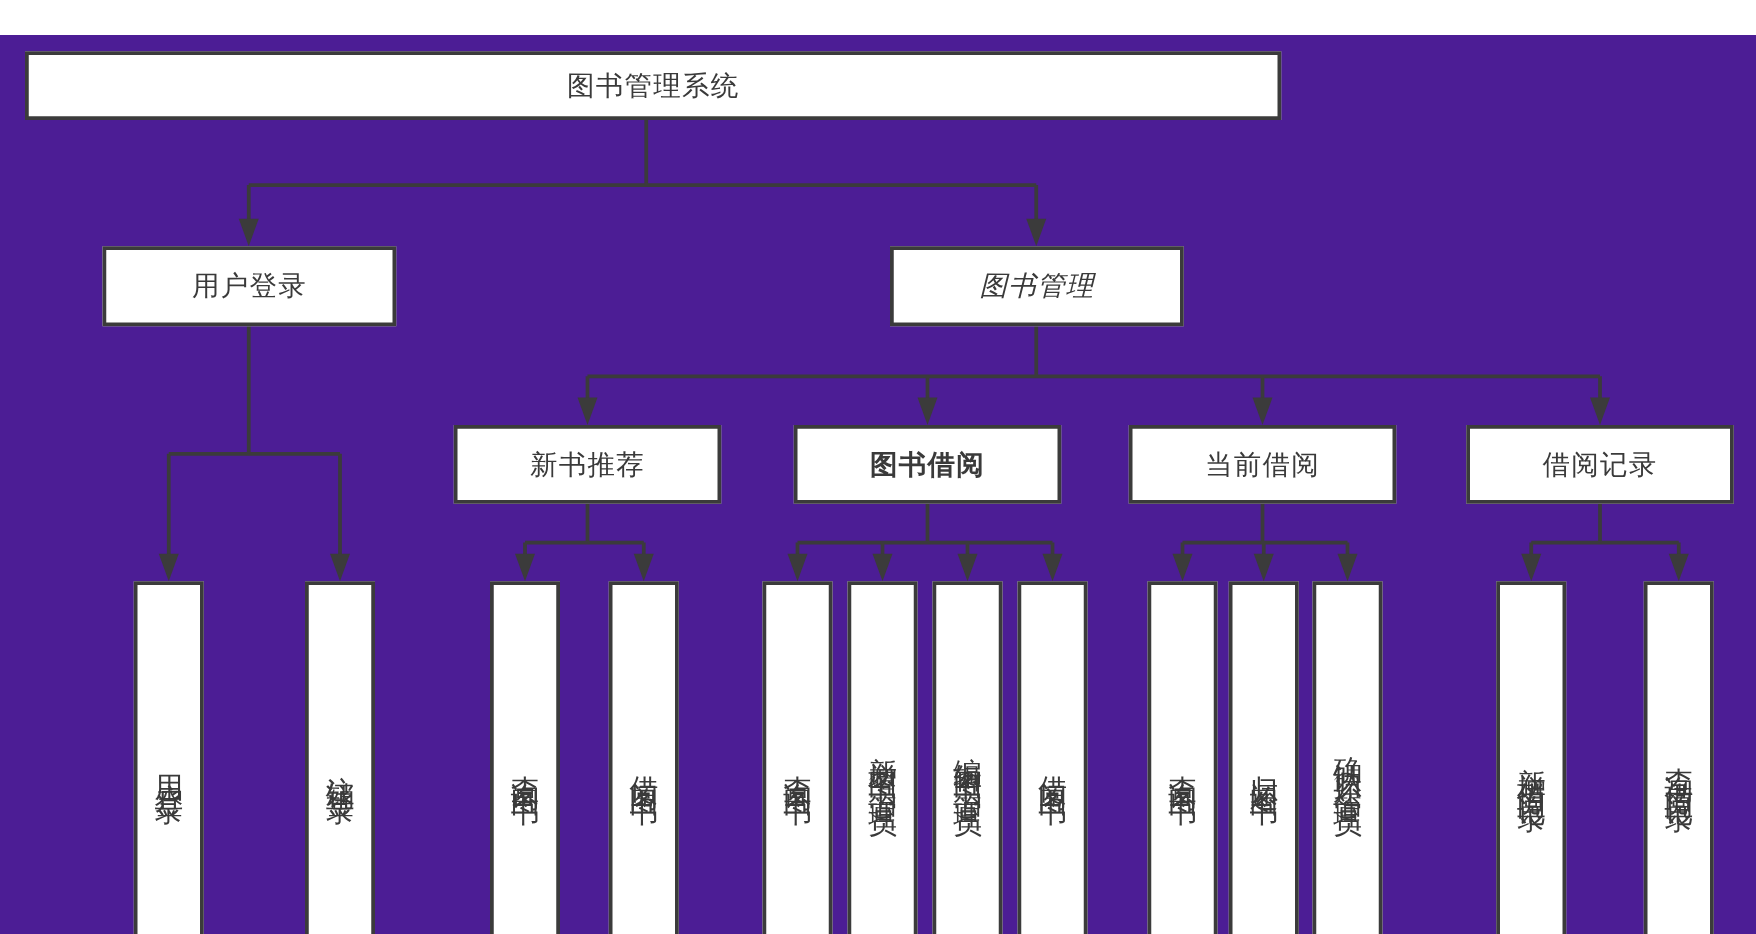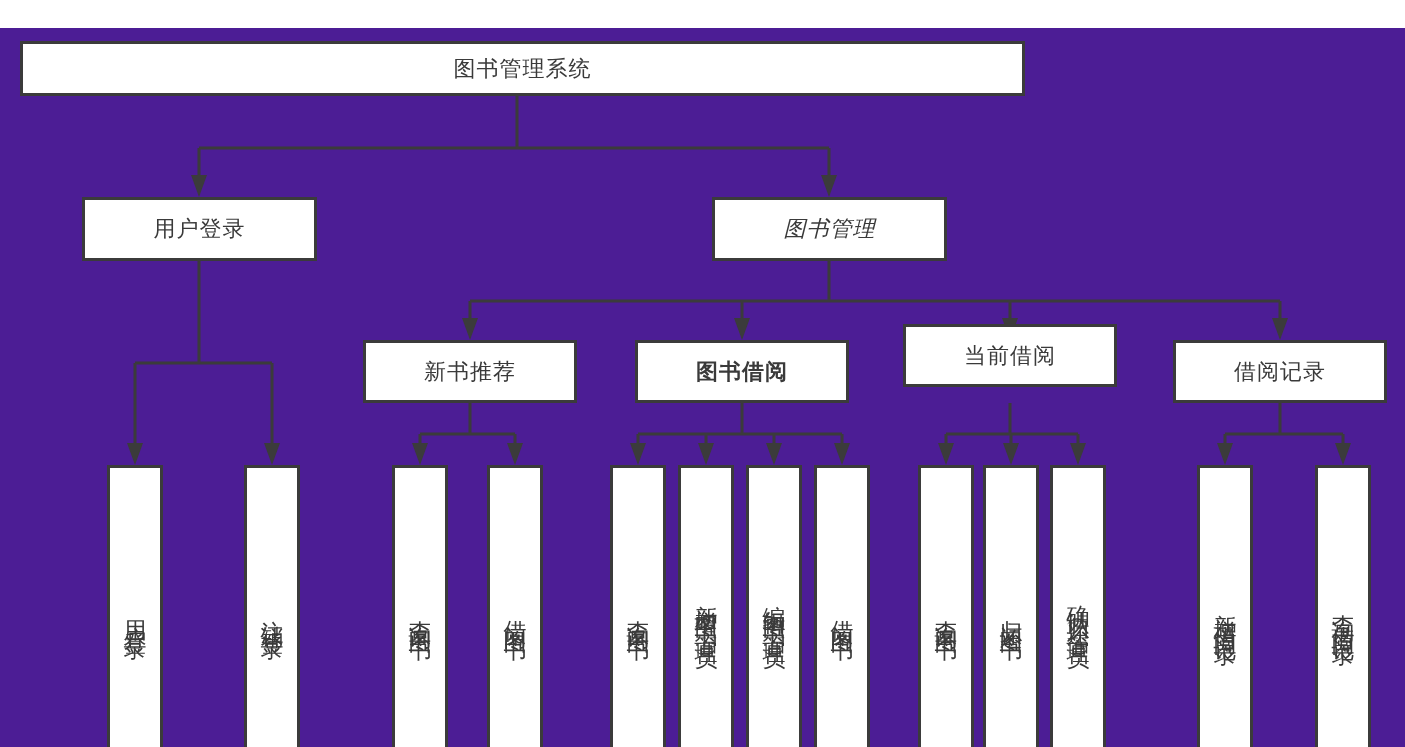--- a/index.html
+++ b/index.html
@@ -108,21 +108,21 @@
   <div class="box" style="left:712px; top:169px; width:235px; height:64px;font-style:italic;">
     <span class="hlabel">图书管理</span>
   </div>
 
   <div class="box" style="left:363px; top:312px; width:214px; height:63px;font-family:Liberation Mono, monospace;">
     <span class="hlabel">新书推荐</span>
   </div>
   <div class="box" style="left:635px; top:312px; width:214px; height:63px;font-weight:bold;">
     <span class="hlabel">图书借阅</span>
   </div>
-  <div class="box" style="left:903px; top:296px; width:214px; height:63px;">
+  <div class="box" style="left:903px; top:312px; width:214px; height:63px;">
     <span class="hlabel">当前借阅</span>
   </div>
   <div class="box" style="left:1173px; top:312px; width:214px; height:63px;justify-content:center;">
     <span class="hlabel">借阅记录</span>
   </div>
 
   <div class="box" style="left:107px; top:437px; width:56px; height:298px;">
     <span class="vlabel">用户登录</span>
   </div>
   <div class="box" style="left:244px; top:437px; width:56px; height:298px;">

